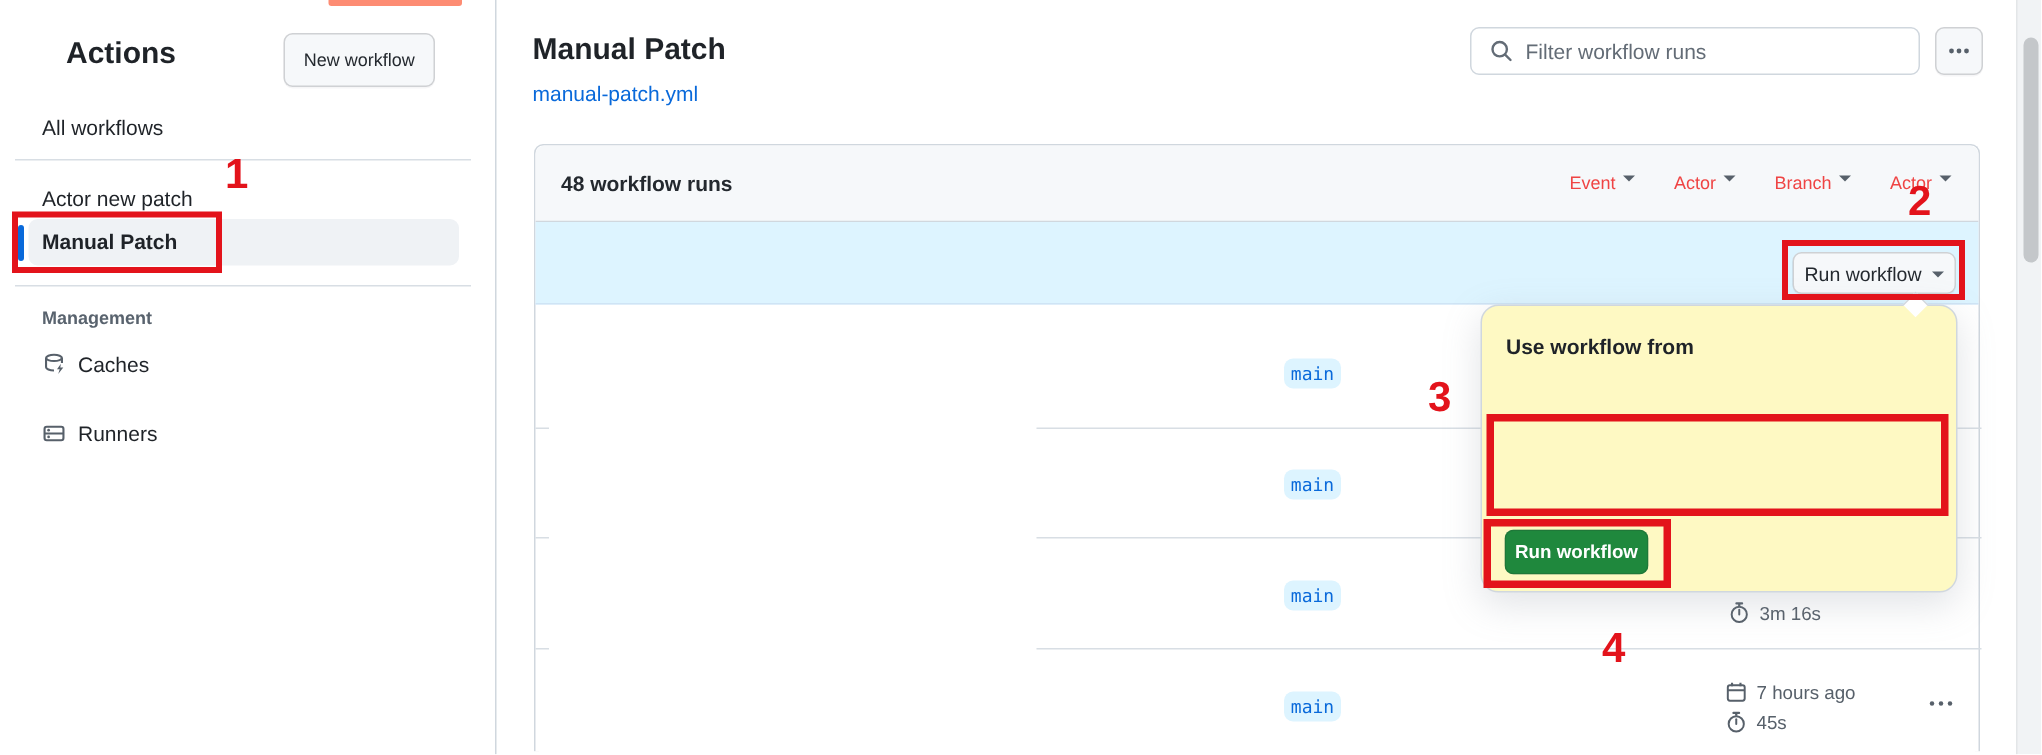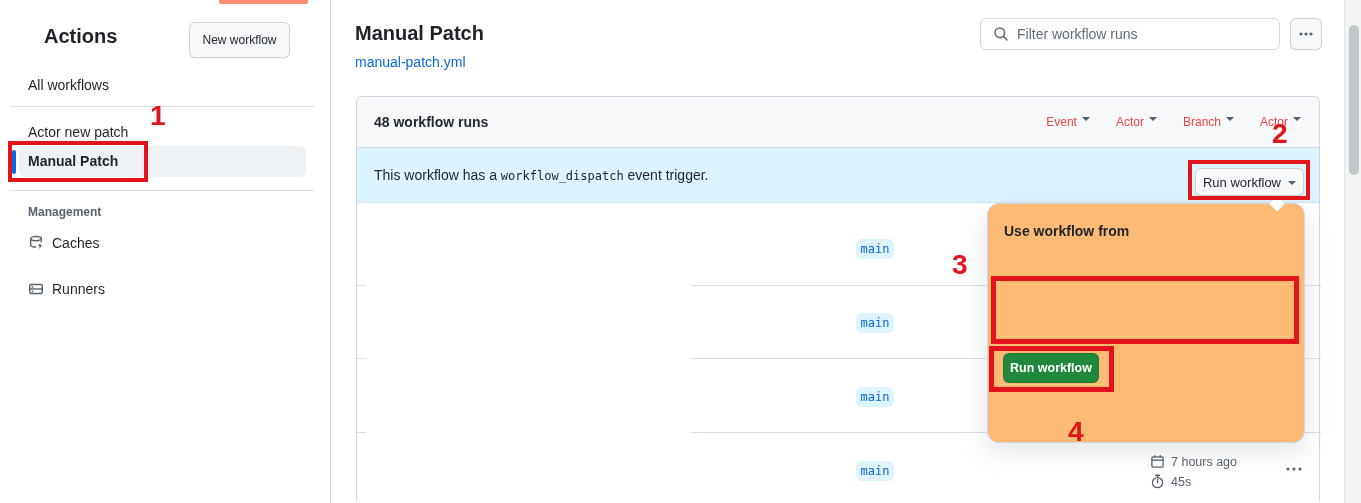--- a/index.html
+++ b/index.html
@@ -82,22 +82,22 @@
     position: absolute; left: 499px; width: 38px; height: 20px;
     background: #ddf4ff; color: #0969da; border-radius: 6px;
     font-family: "DejaVu Sans Mono", monospace; font-size: 12px;
     display: flex; align-items: center; justify-content: center; cursor: pointer;
   }
   .meta { position: absolute; display: flex; align-items: center; gap: 6px; font-size: 12.5px; color: #57606a; }
   .row-kebab { position: absolute; left: 925px; top: 364px; width: 24px; height: 16px; display: flex; align-items: center; justify-content: center; cursor: pointer; }
 
   
   .dropdown-panel {
-    left: 987px; top: 203px; width: 318px; height: 240px;
-    background: #fdba74; border: 1px solid #d0d7de; border-radius: 12px;
+    left: 987px; top: 203px; width: 318px; height: 192px;
+    background: #fef9c3; border: 1px solid #d0d7de; border-radius: 12px;
     box-shadow: 0 8px 24px rgba(140,149,159,0.25); z-index: 20;
   }
   .panel-caret {
     position: absolute; left: 283px; top: -7px; width: 12px; height: 12px;
     background: #fff; border-left: 1px solid #d0d7de; border-top: 1px solid #d0d7de;
     transform: rotate(45deg);
   }
   .panel-heading { position: absolute; left: 16px; top: 19px; font-size: 14px; font-weight: 600; color: #1f2328; }
   .branch-btn { position: absolute; left: 16px; top: 42px; width: 105px; height: 28px; gap: 7px; font-size: 12px; }
   .input-label { position: absolute; left: 16px; top: 85px; font-family: "DejaVu Sans Mono", monospace; font-weight: 700; font-size: 12px; color: #1f2328; }
@@ -216,25 +216,20 @@
           <span class="caret-down"></span>
         </span>
         <span class="filter">
           <span>Actor</span>
           <span class="caret-down"></span>
         </span>
       </div>
     </div>
 
     <div class="banner">
-      <span class="banner-text">
-        <span>This workflow has a</span>
-        <span class="code mono">workflow_dispatch</span>
-        <span>event trigger.</span>
-      </span>
       <button class="btn run-workflow-summary">
         <span>Run workflow</span>
         <span class="caret-down"></span>
       </button>
     </div>
 
     <div class="branch-badge" style="top:142px">main</div>
     <div class="row-sep" style="top:188px"></div>
     <div class="row-sep-stub" style="top:188px"></div>
 

